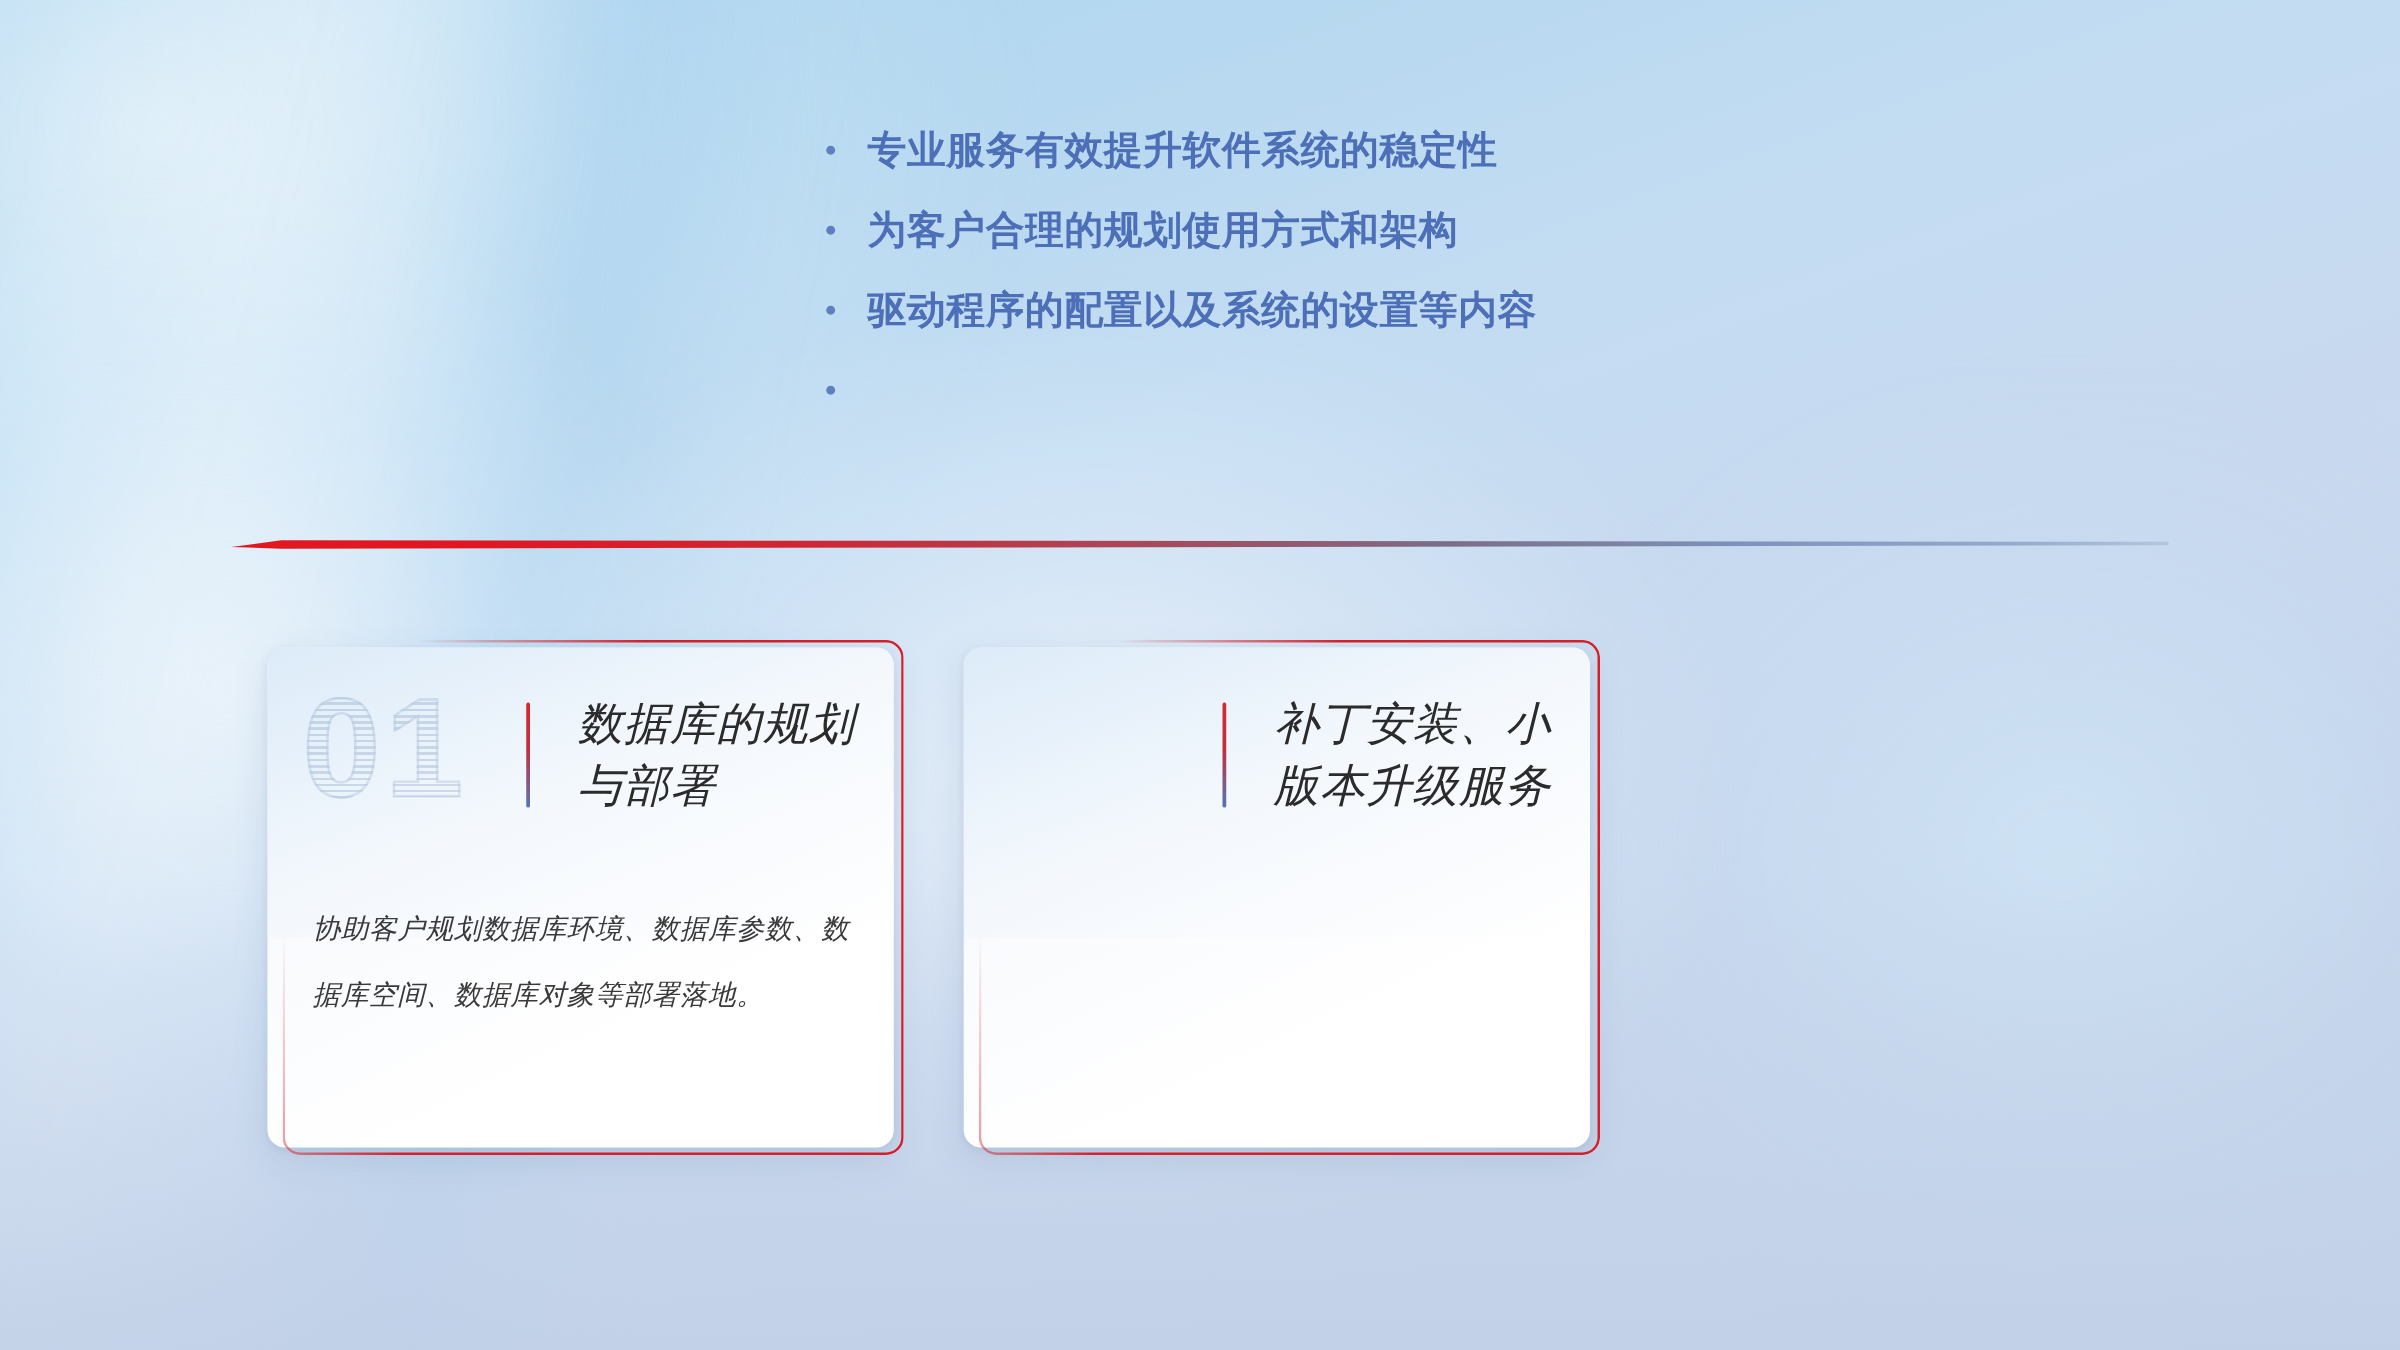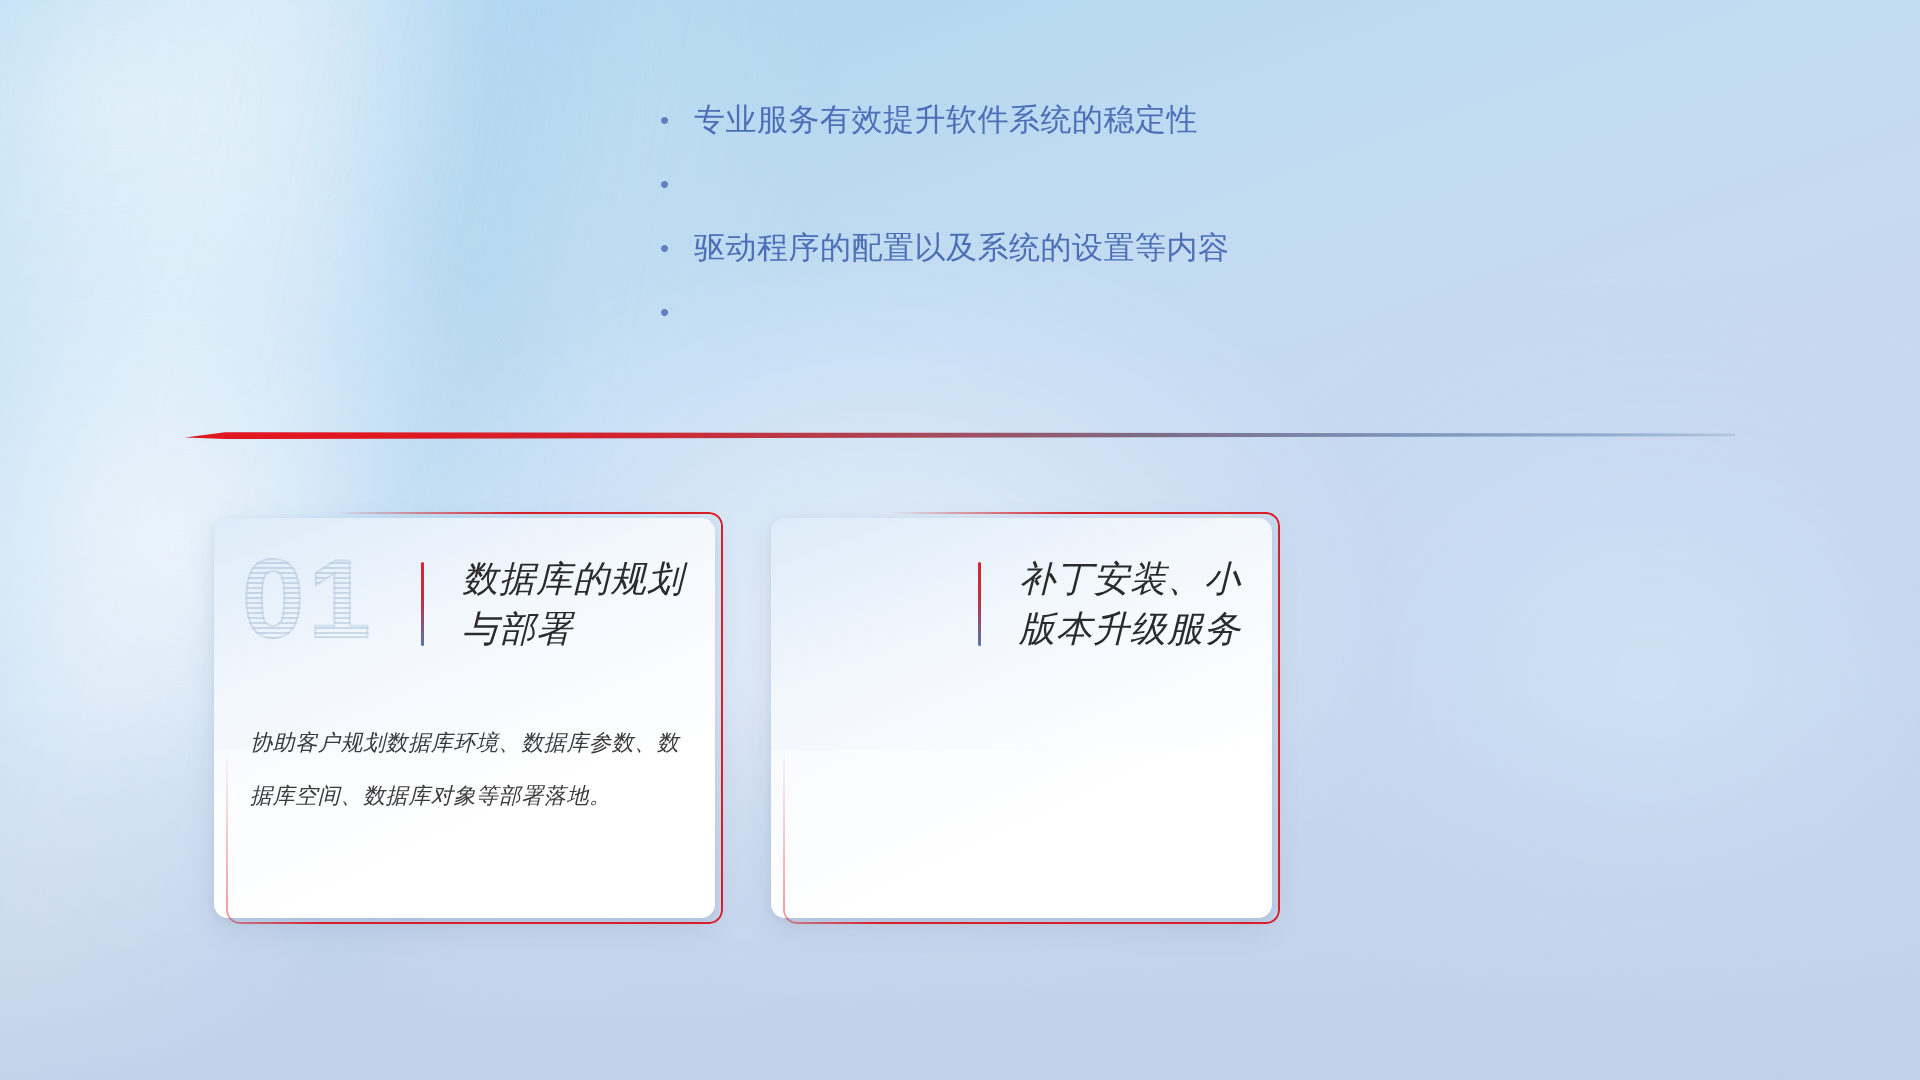--- a/index.html
+++ b/index.html
@@ -62,21 +62,21 @@
     height:64px;
   }
   .bullet-dot{
     width:34px; flex:0 0 34px;
     color:#5f7fc0; font-size:26px; line-height:44px; text-align:left;
   }
   .bullet-text{
     color:#4d6fb8;
     font-size:31px; line-height:44px;
     letter-spacing:.5px;
-    font-weight:400;
+    font-weight:700;
   }
 
   
   .divider-wrap{
     position:absolute; left:185px; top:426px; width:1550px; height:22px; z-index:5;
   }
 
   
   .cards{
     position:absolute; left:185px; top:518px; width:1615px; height:410px;
@@ -156,20 +156,21 @@
 <div class="bg-glow-right"></div>
 <div class="bg-bottom-haze"></div>
 
 <div class="bullets">
   <div class="bullet-row">
     <span class="bullet-dot">•</span>
     <span class="bullet-text">专业服务有效提升软件系统的稳定性</span>
   </div>
   <div class="bullet-row">
     <span class="bullet-dot">•</span>
+    <span class="bullet-text">为客户合理的规划使用方式和架构</span>
   </div>
   <div class="bullet-row">
     <span class="bullet-dot">•</span>
     <span class="bullet-text">驱动程序的配置以及系统的设置等内容</span>
   </div>
   <div class="bullet-row">
     <span class="bullet-dot">•</span>
   </div>
 </div>
 

